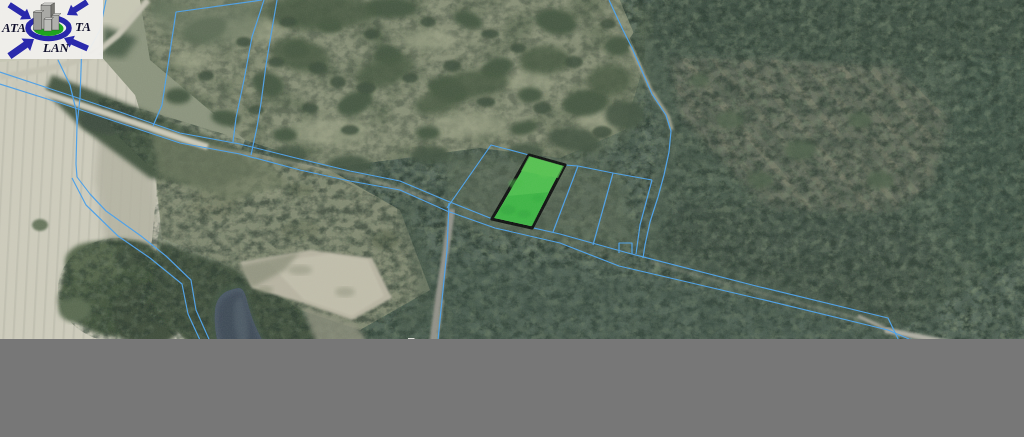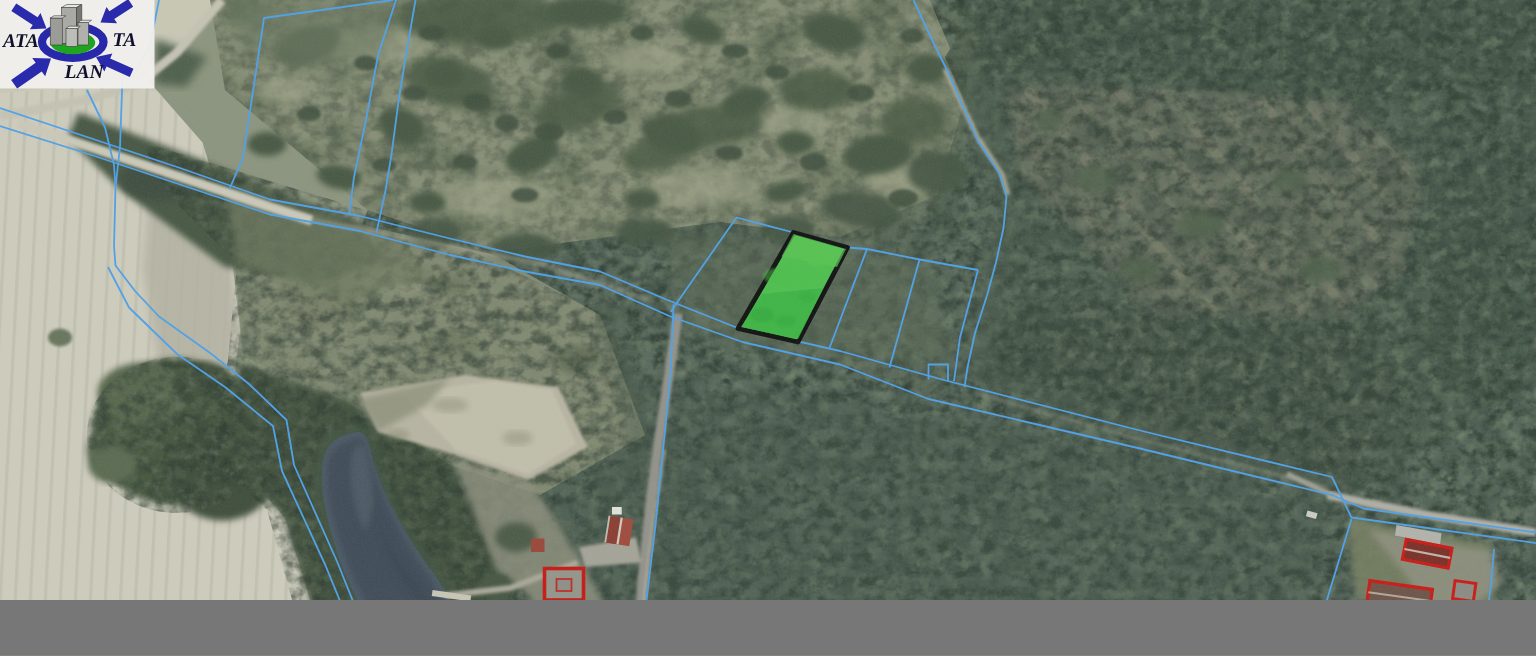--- a/index.html
+++ b/index.html
@@ -1,16 +1,16 @@
 <!DOCTYPE html>
 <html><head>
 <meta charset="utf-8">
 <style>
   html,body{margin:0;padding:0;background:#777;}
-  #map{position:relative;width:1024px;height:400px;overflow:hidden;
+  #map{position:relative;width:1024px;height:339px;overflow:hidden;
        font-family:"Liberation Sans",sans-serif;}
 </style>
 </head>
 <body>
 
 <div id="map">
 <svg width="1024" height="437" viewBox="0 0 1024 437" xmlns="http://www.w3.org/2000/svg">
 <defs>
 
   <filter id="crownD" x="-2%" y="-2%" width="104%" height="104%">

